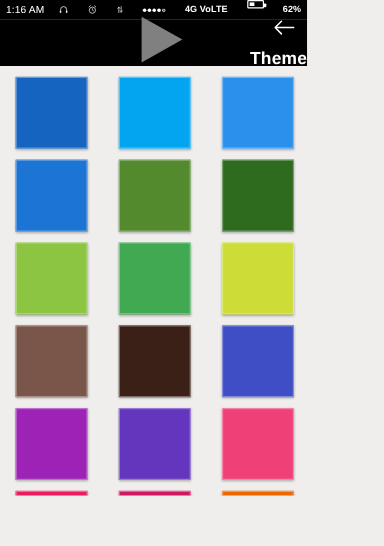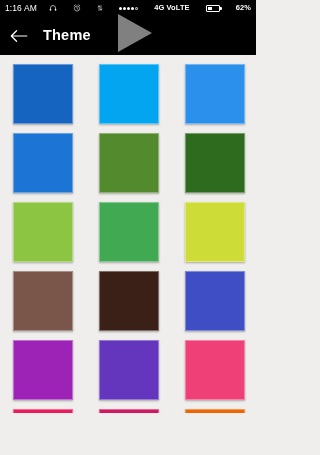--- a/index.html
+++ b/index.html
@@ -40,21 +40,20 @@
   }
   .status-clock {
     color: #ffffff;
     font-size: 8.5px;
     letter-spacing: 0.1px;
     line-height: 16px;
     white-space: nowrap;
   }
   .status-right {
     display: flex;
-    align-items: center;
     gap: 16px;
     white-space: nowrap;
   }
   .status-right .sicon {
     display: inline-flex;
     align-items: center;
     justify-content: center;
     color: #e8e8e8;
   }
   .status-text {
@@ -105,20 +104,21 @@
   
   .app-bar {
     position: absolute;
     top: 16px; left: 0;
     width: 256px;
     height: 39px;
     background: #000000;
     display: flex;
     align-items: flex-end;
     z-index: 4;
+    flex-direction: column;
   }
   .back-btn {
     width: 38px;
     height: 39px;
     display: flex;
     align-items: center;
     justify-content: center;
     cursor: pointer;
   }
   .back-btn svg { display: block; }

